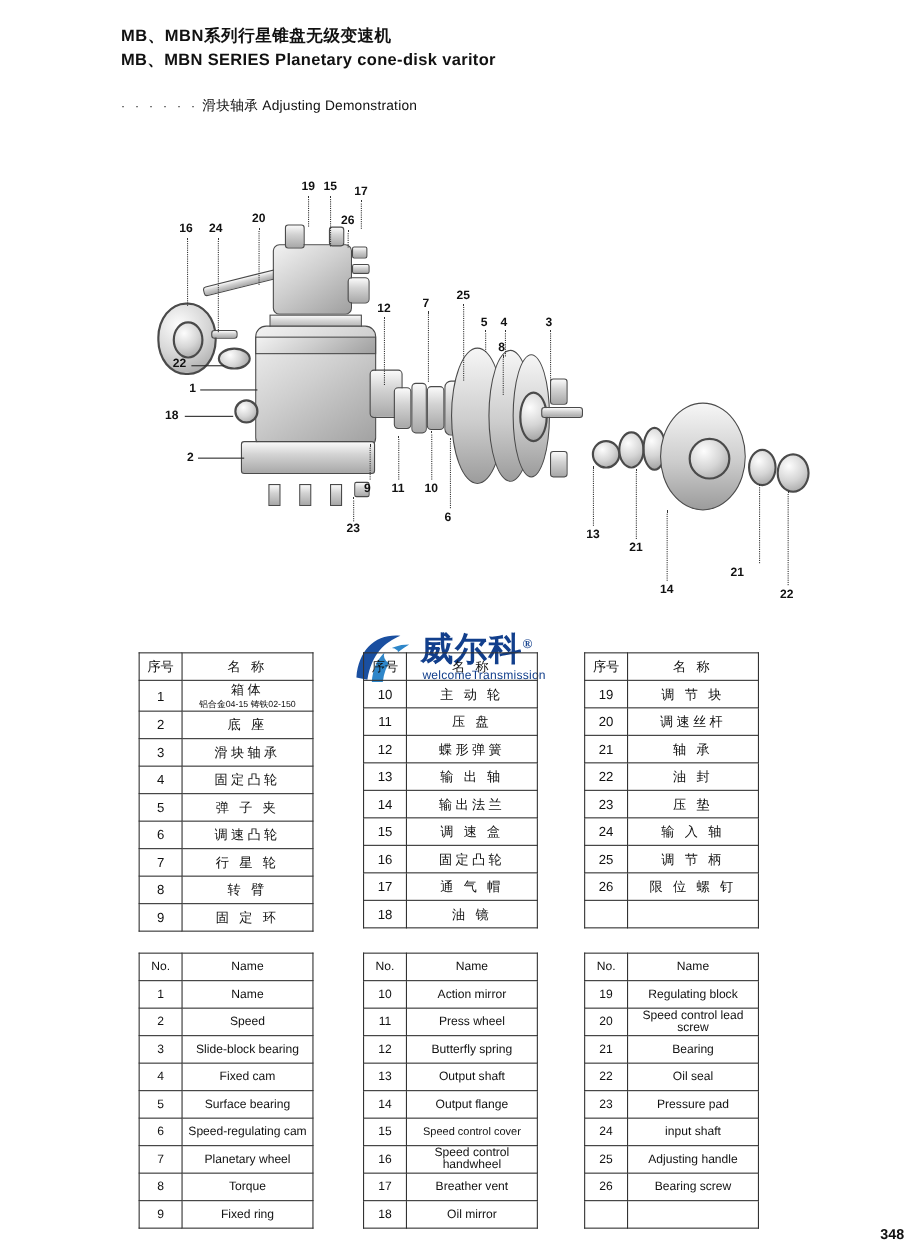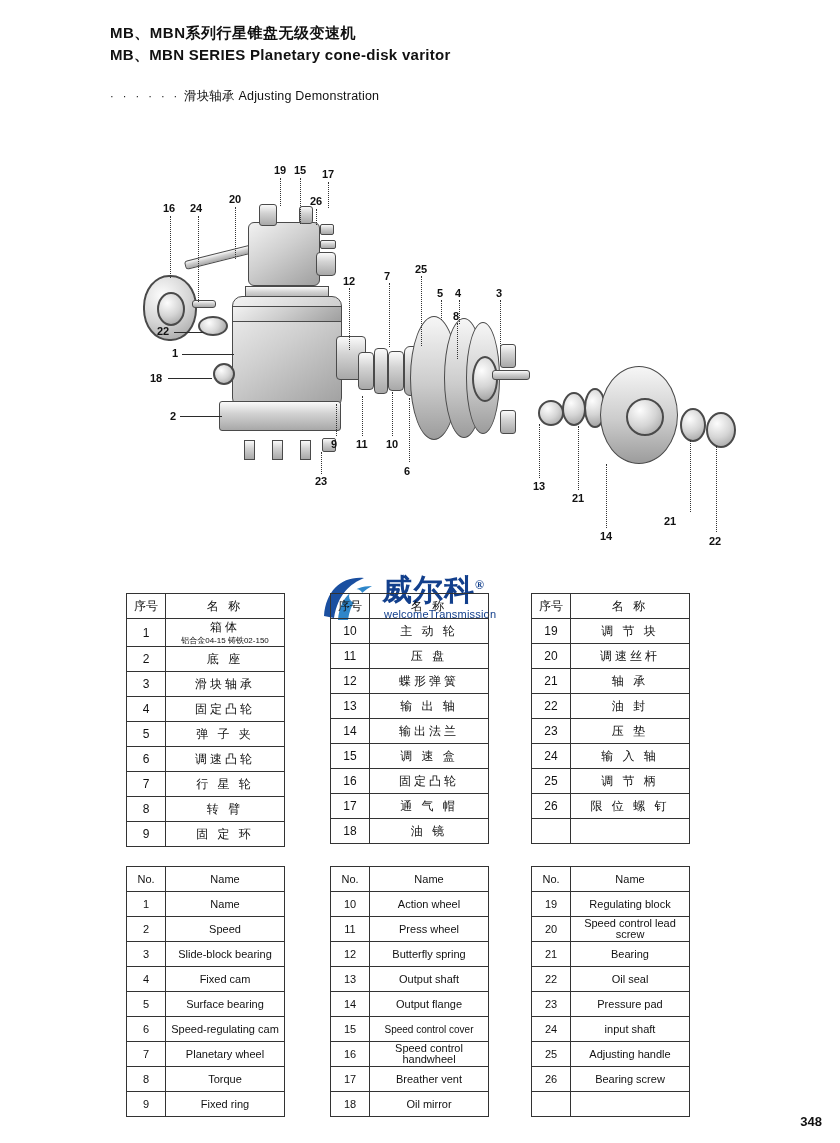--- a/index.html
+++ b/index.html
@@ -425,21 +425,21 @@
     </table>
 
   <table class="tbl en" style="left:330px; top:866px;">
     <tbody>
         <tr>
       <th class="no-col">No.</th>
       <th class="nm-col">Name</th>
     </tr>
     <tr>
           <td class="no-col">10</td>
-          <td class="nm-col">Action wheel</td>
+          <td class="nm-col">Action mirror</td>
         </tr>
     <tr>
           <td class="no-col">11</td>
           <td class="nm-col">Press wheel</td>
         </tr>
     <tr>
           <td class="no-col">12</td>
           <td class="nm-col">Butterfly spring</td>
         </tr>
     <tr>

